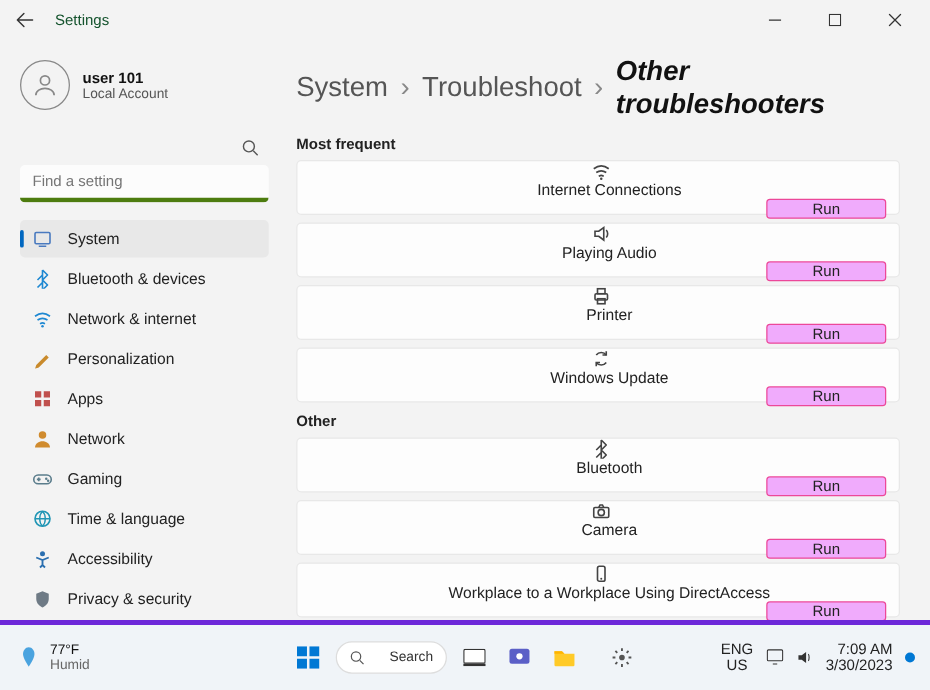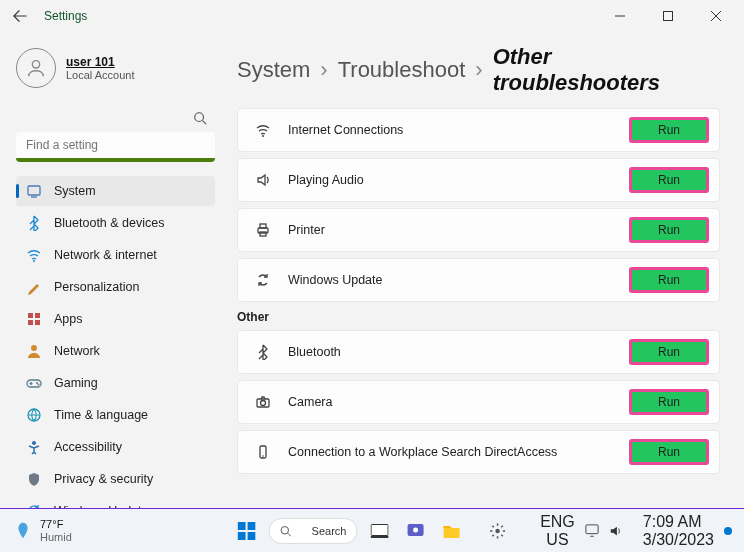--- a/index.html
+++ b/index.html
@@ -12,21 +12,21 @@
 .titlebar .caption { margin-left: auto; display:flex; gap: 8px; }
 .titlebar .caption div { width: 40px; height: 24px; display:flex; align-items:center; justify-content:center; color:#333; }
 
 
 .content { display: flex; height: calc(100% - 32px - 40px); }
 
 
 .sidebar { width: 225px; padding: 8px 10px 0 16px; }
 .account { display:flex; align-items:center; gap:10px; margin: 8px 0 16px 0; }
 .avatar-circle { width: 40px; height: 40px; border-radius: 50%; border: 1.5px solid #888; display:flex; align-items:center; justify-content:center; color:#888; }
-.account .name { font-size: 12px; font-weight:600; color:#111;text-decoration:underline; }
+.account .name { font-size: 12px; font-weight:600; color:#111; }
 .account .sub { font-size: 11px; color:#555;text-align:center; }
 
 .searchbox { position: relative; margin-bottom: 14px; }
 .searchbox input { width: 100%; height: 30px; border: none; border-bottom: 4px solid #4d7c0f; background: #fcfcfc; border-radius: 4px; padding: 0 28px 0 10px; font-size: 12px; outline:none;margin-top:28px; }
 .searchbox .sicn { position:absolute; right:8px; top:7px; color:#555; }
 
 .navlist { display:flex; flex-direction:column; gap:2px; }
 .navitem { display:flex; align-items:center; gap:12px; height: 30px; padding: 0 10px; border-radius: 4px; font-size: 12.5px; color:#222; cursor:pointer; position:relative; }
 .navitem.selected { background: #e8e8e8; }
 .navitem.selected::before { content:""; position:absolute; left:0; top:8px; bottom:8px; width:3px; background:#0067c0; border-radius:2px; }
@@ -34,34 +34,34 @@
 
 
 .main { flex:1; padding: 12px 24px 0 12px; overflow:hidden; }
 .breadcrumb { display:flex; align-items:center; gap:10px; font-size: 22px; color:#111; margin-bottom: 12px; }
 .breadcrumb .bc-light { color:#555; font-weight:400; cursor:pointer; }
 .breadcrumb .chev { color:#888; }
 .breadcrumb .bc-strong { font-weight:700;font-style:italic; }
 
 .section-label { font-size: 12px; font-weight:600; color:#222; margin: 8px 0 6px 0; }
 .cards { display:flex; flex-direction:column; gap:6px; }
-.card { background:#fdfdfd; border:1px solid #e8e8e8; border-radius:4px; height:44px; display:flex; align-items:center; padding:0 10px 0 14px; }
+.card { background:#fdfdfd; border:1px solid #e8e8e8; border-radius:4px; height:44px; display:flex; align-items:center; padding:0 10px 0 14px;flex-direction:column; }
 .card .cicn { width:22px; display:flex; align-items:center; justify-content:center; color:#333; }
 .card .clabel { font-size:12.5px; color:#222; margin-left:14px; }
-.card .run { margin-left:auto; width:80px; height:26px; background:#22c55e; border:3px solid #ec4899; border-radius:3px; font-size:12px; color:#222; display:flex; align-items:center; justify-content:center; cursor:pointer; }
-
-
-.taskbar { position:absolute; bottom:0; left:0; right:0; height:44px; background:#f0f4f8; border-top:1px solid #6d28d9; display:flex; align-items:center; padding:16px 12px; }
+.card .run { margin-left:auto; width:96px; height:26px; background:#f0abfc; border:1px solid #ec4899; border-radius:3px; font-size:12px; color:#222; display:flex; align-items:center; justify-content:center; cursor:pointer; }
+
+
+.taskbar { position:absolute; bottom:0; left:0; right:0; height:56px; background:#f0f4f8; border-top:4px solid #6d28d9; display:flex; align-items:center; padding:16px 12px; }
 .weather { display:flex; align-items:center; gap:6px; }
 .weather .temp { font-size:11px; line-height:1.1; color:#111; }
 .tb-center { position:absolute; left:50%; transform:translateX(-50%); display:flex; align-items:center; gap:8px; }
 .tb-icon { width:28px; height:28px; display:flex; align-items:center; justify-content:center; border-radius:4px; }
 .tb-search { display:flex; align-items:center; gap:20px; background:#fff; border:1px solid #ddd; border-radius:14px; height:26px; padding:0 10px; font-size:11px; color:#333; }
-.tray { margin-left:auto; display:flex; align-items:center; gap:10px; font-size:16px; color:#222; }
-.tray .clock { line-height:1.1;margin-left:10px; }
+.tray { margin-left:auto; display:flex; align-items:center; gap:10px; font-size:12px; color:#222; }
+.tray .clock { text-align:right; line-height:1.1; }
 
 svg { display:block; }
 </style>
 </head>
 <body>
 
 <div class="titlebar">
   <div class="back">
     <svg width="14" height="14" viewBox="0 0 16 16">
         <path d="M7 2 1 8l6 6M1 8h14" stroke="#333" stroke-width="1.3" fill="none" stroke-linecap="round"></path>
@@ -220,20 +220,21 @@
   <div class="main">
     <div class="breadcrumb">
       <span class="bc-light">System</span>
       <span class="chev">›</span>
       <span class="bc-light">Troubleshoot</span>
       <span class="chev">›</span>
       <span class="bc-strong">Other troubleshooters</span>
     </div>
 
     <div id="sections">
+        <div class="section-label">Most frequent</div>
         <div class="cards">
           <div class="card">
             <span class="cicn">
               <svg width="16" height="16" viewBox="0 0 16 16">
                 <path d="M2 6c4-3 8-3 12 0M4 9c3-2 5-2 8 0M6 12c2-1 2-1 4 0" fill="none" stroke="#444" stroke-width="1.3"></path>
                 <circle cx="8" cy="14" r="1" fill="#444"></circle>
               </svg>
             </span>
             <span class="clabel">Internet Connections</span>
             <div class="run">Run</div>
@@ -292,21 +293,21 @@
             <span class="clabel">Camera</span>
             <div class="run">Run</div>
           </div>
           <div class="card">
             <span class="cicn">
               <svg width="16" height="16" viewBox="0 0 16 16">
                 <rect x="5" y="2" width="6" height="12" rx="1.5" fill="none" stroke="#444" stroke-width="1.3"></rect>
                 <circle cx="8" cy="12" r="0.8" fill="#444"></circle>
               </svg>
             </span>
-            <span class="clabel">Connection to a Workplace Search DirectAccess</span>
+            <span class="clabel">Workplace to a Workplace Using DirectAccess</span>
             <div class="run">Run</div>
           </div>
         </div>
       </div>
   </div>
 </div>
 
 <div class="taskbar">
   <div class="weather">
     <svg width="22" height="22" viewBox="0 0 24 24">

